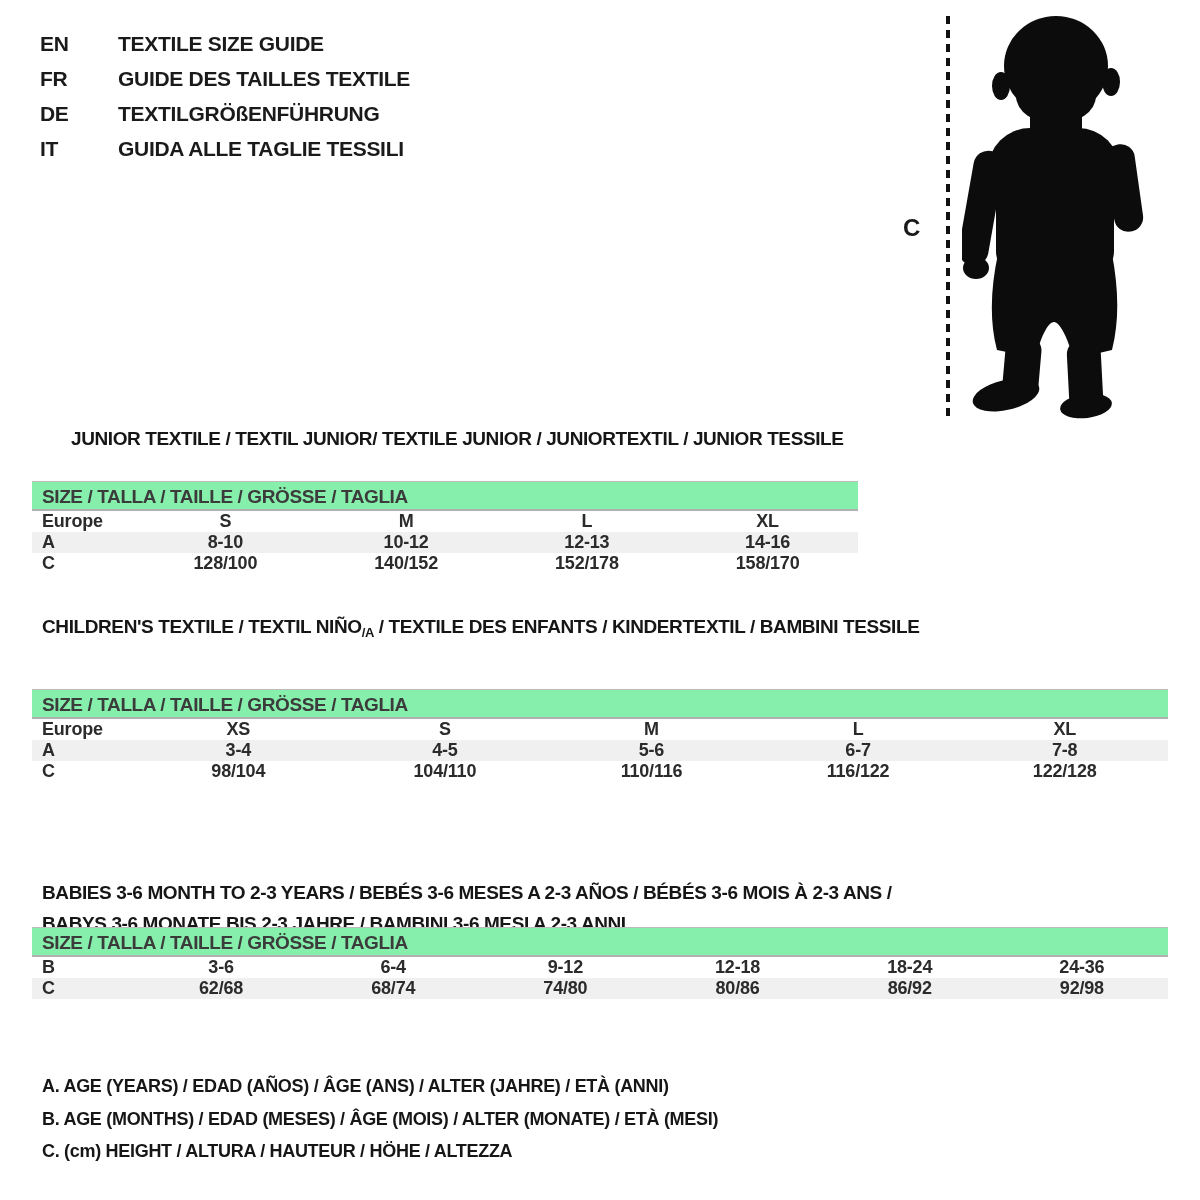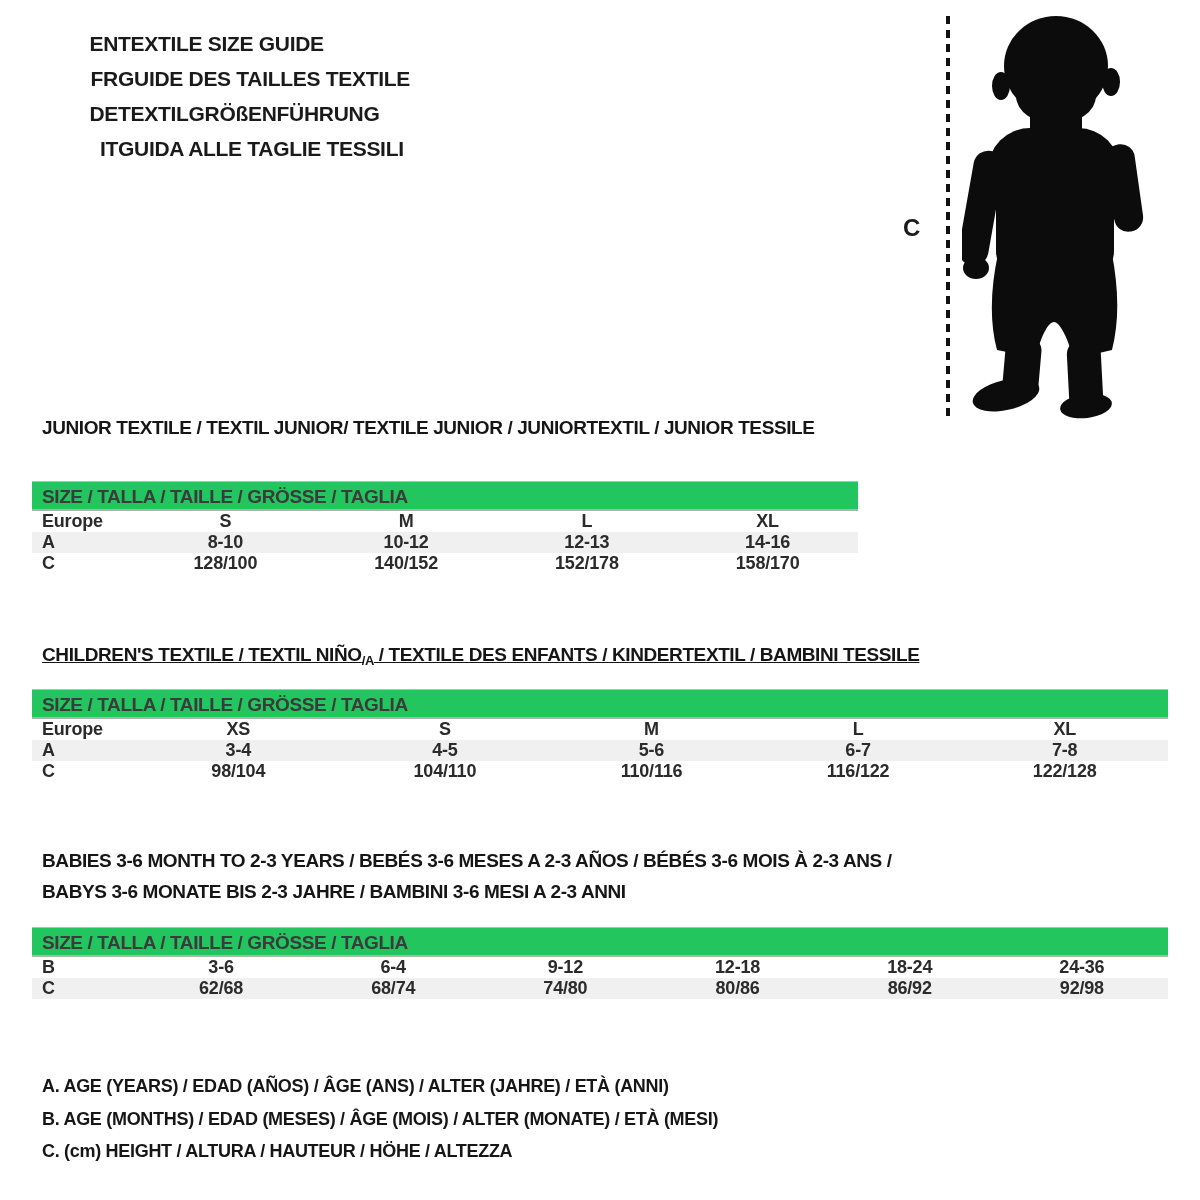--- a/index.html
+++ b/index.html
@@ -1,37 +1,37 @@
 <!DOCTYPE html>
 <html><head>
 <meta charset="utf-8">
 <style>
   html,body{margin:0;padding:0;background:#ffffff;}
   body{width:1200px;height:1200px;font-family:"Liberation Sans",sans-serif;color:#1a1a1a;}
   .canvas{position:relative;width:1200px;height:1200px;background:#ffffff;overflow:hidden;}
 
   
   .lang-block{position:absolute;left:40px;top:26px;}
-  .lang-row{display:flex;height:35px;align-items:center;font-weight:bold;font-size:21px;letter-spacing:-0.3px;text-align:right;}
+  .lang-row{display:flex;height:35px;align-items:center;font-weight:bold;font-size:21px;letter-spacing:-0.3px;}
   .lang-code{width:78px;flex:0 0 78px;}
   .lang-title{white-space:nowrap;}
 
   
   .height-line{position:absolute;left:946px;top:16px;width:4px;height:404px;
     background:repeating-linear-gradient(to bottom,#111 0 8px,transparent 8px 14px);}
   .height-label{position:absolute;left:903px;top:214px;font-size:24px;font-weight:bold;}
   .baby-svg{position:absolute;left:962px;top:14px;}
 
   
   .section-title{position:absolute;left:42px;font-weight:bold;font-size:19px;letter-spacing:-0.4px;white-space:nowrap;color:#161616;}
   .section-title .sub{font-size:13px;vertical-align:-4px;}
-  .two-line{line-height:31px;}
+  .two-line{line-height:31px;margin-top:32px;}
 
   .tbl{position:absolute;left:32px;}
-  .size-bar{height:30px;background:#22c55e;border-top:1px solid #bcbcbc;border-bottom:2px solid #b0b0b0;
+  .size-bar{height:30px;background:#86efac;border-top:1px solid #bcbcbc;border-bottom:2px solid #b0b0b0;
     color:#3b3b3b;font-weight:bold;font-size:19px;line-height:29px;padding-left:10px;
     letter-spacing:-0.4px;box-sizing:border-box;white-space:nowrap;}
   table{width:100%;border-collapse:collapse;table-layout:fixed;}
   td{height:18px;text-align:center;font-weight:bold;font-size:18px;color:#2b2b2b;letter-spacing:-0.2px;padding:0;white-space:nowrap;}
   td.lbl{text-align:left;padding-left:10px;}
   tr.shaded{background:#f0f0f0;}
   col.label-col{width:103px;}
 
   
   .legend{position:absolute;left:42px;top:1070px;font-weight:bold;font-size:18px;line-height:32.5px;letter-spacing:-0.3px;color:#161616;}
@@ -77,21 +77,21 @@
       <rect x="148" y="130" width="29" height="88" rx="14" transform="rotate(-8 162 174)"></rect>
       <rect x="122" y="176" width="46" height="25" rx="12" transform="rotate(24 145 188)"></rect>
       <path d="M36 240 C29 272 27 306 35 336 L74 344 C78 324 86 308 92 308 C98 308 107 326 111 345 L150 336 C158 304 156 272 150 240 Z"></path>
       <rect x="42" y="322" width="36" height="62" rx="14" transform="rotate(5 60 353)"></rect>
       <ellipse cx="44" cy="381" rx="34" ry="15" transform="rotate(-13 44 381)"></ellipse>
       <rect x="106" y="326" width="34" height="72" rx="14" transform="rotate(-3 123 362)"></rect>
       <ellipse cx="124" cy="392" rx="26" ry="12" transform="rotate(-7 124 392)"></ellipse>
     </g>
   </svg>
 
-  <div class="section-title" style="top:417px;">JUNIOR TEXTILE / TEXTIL JUNIOR/ TEXTILE JUNIOR / JUNIORTEXTIL / JUNIOR TESSILE</div>
+  <div class="section-title" style="top:428px;margin-left:29px;">JUNIOR TEXTILE / TEXTIL JUNIOR/ TEXTILE JUNIOR / JUNIORTEXTIL / JUNIOR TESSILE</div>
   <div class="tbl" style="top:481px;width:826px;">
     <div class="size-bar">SIZE / TALLA / TAILLE / GRÖSSE / TAGLIA</div>
     <table>
       <colgroup>
           <col class="label-col">
           <col>
           <col>
           <col>
           <col>
         </colgroup>
@@ -114,21 +114,21 @@
         <td class="lbl">C</td>
         <td>128/100</td>
         <td>140/152</td>
         <td>152/178</td>
         <td>158/170</td>
       </tr>
     </tbody>
       </table>
   </div>
 
-  <div class="section-title" style="top:644px;text-decoration:underline;"><span>CHILDREN'S TEXTILE / TEXTIL NIÑO</span><span class="sub">/A</span><span> / TEXTILE DES ENFANTS / KINDERTEXTIL / BAMBINI TESSILE</span></div>
+  <div class="section-title" style="top:616px;"><span>CHILDREN'S TEXTILE / TEXTIL NIÑO</span><span class="sub">/A</span><span> / TEXTILE DES ENFANTS / KINDERTEXTIL / BAMBINI TESSILE</span></div>
   <div class="tbl" style="top:689px;width:1136px;">
     <div class="size-bar">SIZE / TALLA / TAILLE / GRÖSSE / TAGLIA</div>
     <table>
       <colgroup>
           <col class="label-col">
           <col>
           <col>
           <col>
           <col>
           <col>

